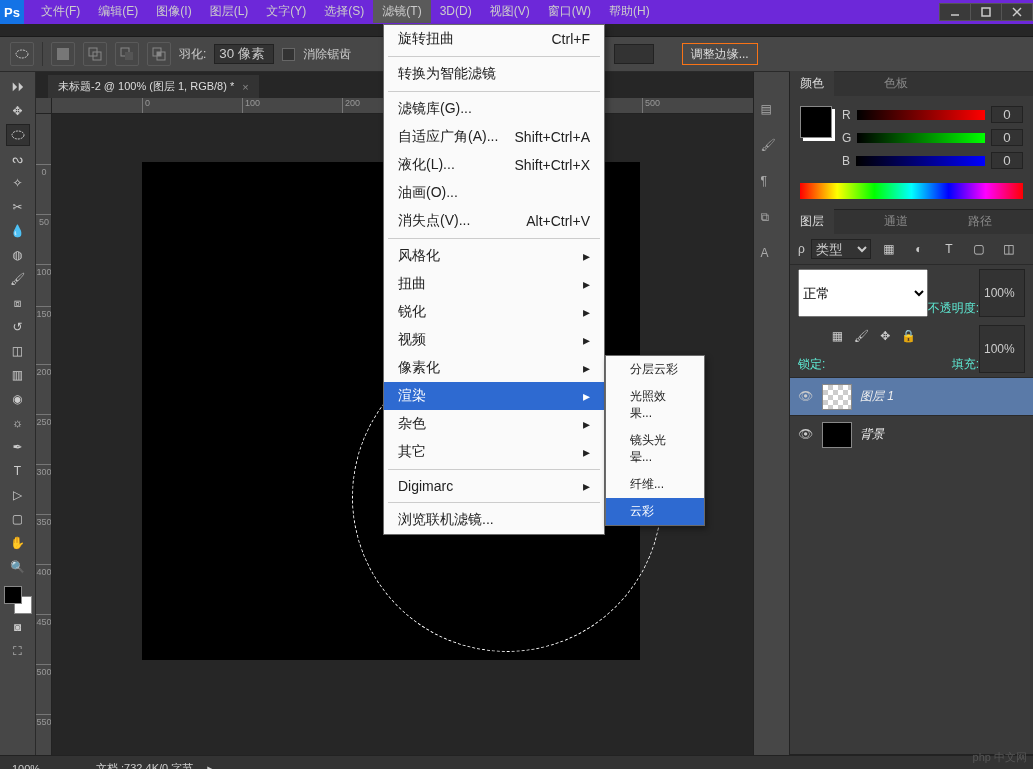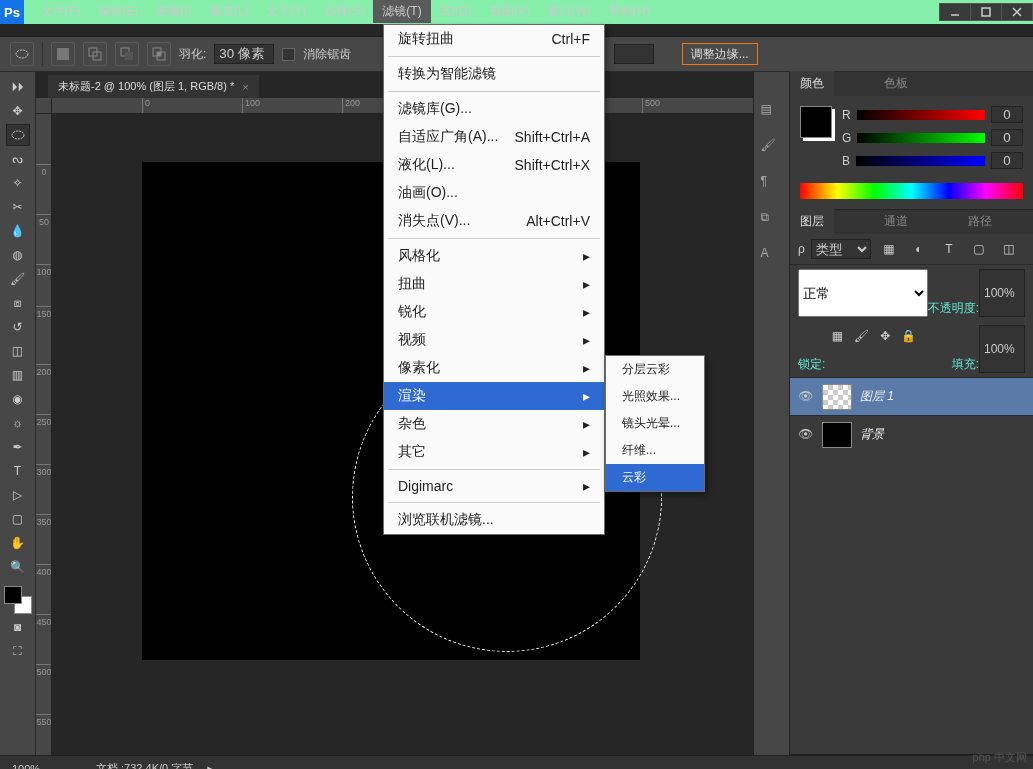--- a/index.html
+++ b/index.html
@@ -1,18 +1,18 @@
 <!DOCTYPE html>
 <html><head>
 <meta charset="utf-8">
 <style>
   * { box-sizing: border-box; margin: 0; padding: 0; font-family: "Microsoft YaHei", Arial, sans-serif; user-select: none; }
   body { background: #262626; width: 1033px; height: 769px; overflow: hidden; position: relative; color: #ccc; font-size: 12px; }
   
-  .title-bar { height: 24px; background: #86efac; display: flex; align-items: center; }
+  .title-bar { height: 24px; background: #6d28d9; display: flex; align-items: center; }
   .ps-icon { width: 24px; height: 24px; background: #1473e6; color: #fff; display: flex; align-items: center; justify-content: center; font-weight: bold; font-size: 13px; }
   .window-controls { margin-left: auto; display: flex; background: #3a3a3a; }
   .win-btn { width: 32px; height: 18px; display: flex; align-items: center; justify-content: center; color: #ccc; border: 1px solid #555; margin-left: -1px; }
   .win-btn svg { width: 10px; height: 10px; }
   
   .menu-bar { height: 12px; display: flex; align-items: center; padding: 0 6px; position: relative; top: -19px; left: 26px; }
   .menu-item { padding: 3px 9px; cursor: pointer; }
   .menu-item.active { background: #5a5a5a; }
   
   .options-bar { height: 36px; background: #474747; border-top: 1px solid #1a1a1a; border-bottom: 1px solid #2a2a2a; display: flex; align-items: center; padding: 0 10px; gap: 8px; }
@@ -82,21 +82,21 @@
   .status-bar { height: 26px; background: #333; border-top: 1px solid #222; display: flex; align-items: center; padding: 0 12px; gap: 14px; color: #ccc; font-size: 11px; }
   .status-bar .zoom { width: 70px; }
   
   .dropdown-menu { position: absolute; top: 24px; left: 383px; width: 222px; background: #fafafa; border: 1px solid #6a6a6a; box-shadow: 2px 3px 6px rgba(0,0,0,.4); z-index: 100; color: #222; font-size: 14px; }
   .dropdown-menu .mi { padding: 5px 14px; display: flex; justify-content: space-between; align-items: center; cursor: pointer; }
   .dropdown-menu .mi.hl { background: #2e6ad1; color: #fff; }
   .dropdown-menu .sep { height: 1px; background: #ccc; margin: 3px 4px; }
   .dropdown-menu .arrow::after { content: "▸"; }
   
   .submenu { position: absolute; top: 355px; left: 605px; width: 100px; background: #fafafa; border: 1px solid #6a6a6a; box-shadow: 2px 3px 6px rgba(0,0,0,.4); z-index: 101; color: #222; font-size: 12px; }
-  .submenu .mi { padding: 5px 16px; cursor: pointer; }
+  .submenu .mi { padding: 5px 24px; cursor: pointer; }
   .submenu .mi.hl { background: #2e6ad1; color: #fff; }
   
   .watermark { position: absolute; right: 6px; bottom: 4px; color: #555; font-size: 11px; }
 </style>
 </head>
 <body>
 
 <div class="title-bar">
   <div class="ps-icon">Ps</div>
   <div class="window-controls">

